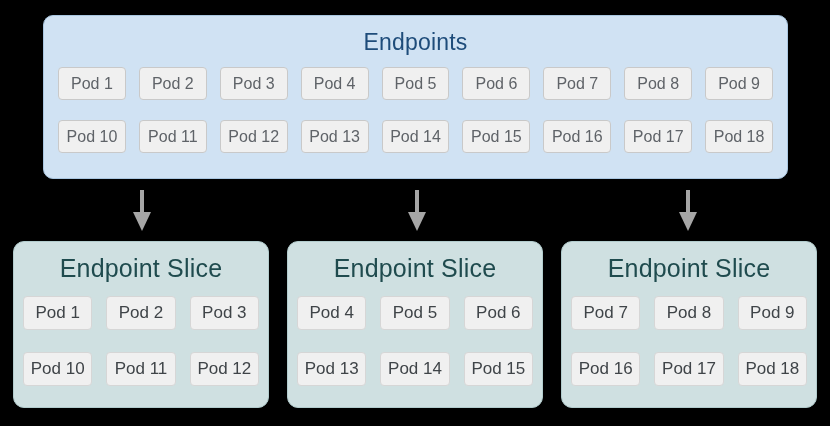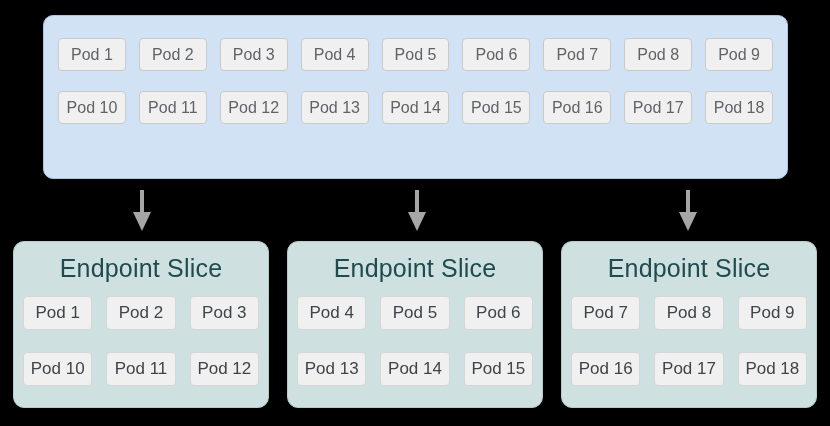--- a/index.html
+++ b/index.html
@@ -100,20 +100,21 @@
     border-color: var(--slice-pod-border, #d6d6d6);
     color: var(--slice-pod-text, #3f4448);
   }
 </style>
 </head>
 <body>
 
 <div class="canvas">
 
   <div class="endpoints-box">
+    <div class="endpoints-title">Endpoints</div>
     <div class="pods-rows">
       <div class="pod-row">
           <div class="pod">Pod 1</div>
           <div class="pod">Pod 2</div>
           <div class="pod">Pod 3</div>
           <div class="pod">Pod 4</div>
           <div class="pod">Pod 5</div>
           <div class="pod">Pod 6</div>
           <div class="pod">Pod 7</div>
           <div class="pod">Pod 8</div>

